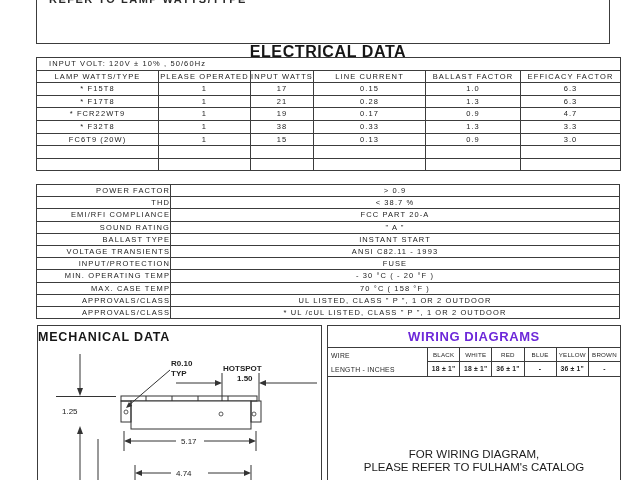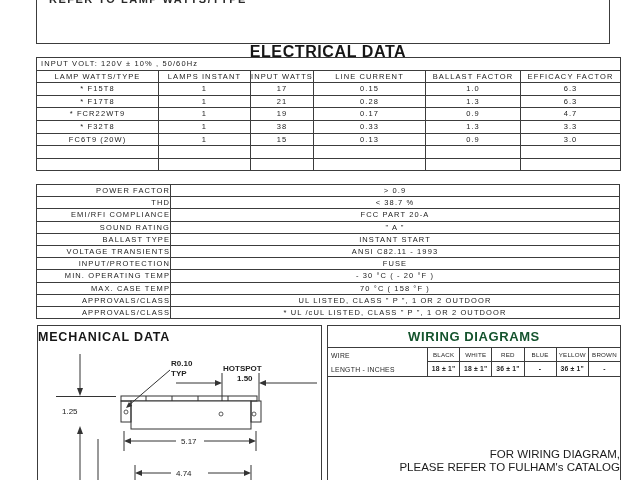--- a/index.html
+++ b/index.html
@@ -10,42 +10,42 @@
   
   .top-box{left:36px;top:-34px;width:572px;height:76px;border:1.5px solid #3c3c3c;background:#fff;}
   .top-note{position:absolute;left:12px;top:26px;font-size:11px;font-weight:700;letter-spacing:1.5px;color:#2a2a2a;}
 
   .elec-title{left:36px;top:43px;width:584px;text-align:center;font-size:16px;font-weight:700;letter-spacing:.6px;color:#161616;}
 
   table{border-collapse:collapse;table-layout:fixed;}
   td{border:1px solid #3c3c3c;font-size:7.5px;letter-spacing:1.1px;color:#222;
      text-align:center;padding:0;height:11.6px;line-height:11.6px;overflow:hidden;white-space:nowrap;}
   .elec-table{left:36px;top:57px;width:584px;}
-  .elec-table td.lft{text-align:left;padding-left:4px;}
+  .elec-table td.lft{text-align:left;padding-left:12px;}
   .specs-table{left:36px;top:184px;width:584px;}
   .specs-table td{height:11.2px;line-height:11.2px;}
   .specs-table td.lbl{text-align:right;padding-left:4px;width:129px;}
 
   
   .mech-box{left:37px;top:325px;width:283px;height:160px;border:1.5px solid #3c3c3c;background:#fff;}
   .mech-title{position:absolute;top:4px;left:0;width:100%;font-size:12.5px;font-weight:700;letter-spacing:.8px;color:#161616;}
   .mech-svg{position:absolute;left:0;top:0;}
   .mech-svg text{font-family:"Liberation Sans", sans-serif;font-size:8px;fill:#222;}
   .mech-svg .bld{font-weight:600;}
 
   .wiring-box{left:327px;top:325px;width:292px;height:160px;border:1.5px solid #3c3c3c;background:#fff;}
-  .wiring-title{position:absolute;top:3px;left:0;width:100%;text-align:center;font-size:13px;font-weight:700;letter-spacing:.6px;color:#14532d;}
+  .wiring-title{position:absolute;top:3px;left:0;width:100%;text-align:center;font-size:13px;font-weight:700;letter-spacing:.6px;color:#6d28d9;}
   .wtable{position:absolute;left:0;top:21px;width:100%;display:flex;border-top:1px solid #3c3c3c;border-bottom:1px solid #3c3c3c;}
   .wlabels{width:99px;border-right:1px solid #3c3c3c;display:flex;flex-direction:column;justify-content:space-between;}
   .wlabels div{font-size:6.8px;letter-spacing:.3px;padding:2px 0 1px 3px;height:11px;line-height:11px;}
   .wcol{flex:1;display:flex;flex-direction:column;border-right:1px solid #3c3c3c;}
   .wcol:last-child{border-right:none;}
   .wcol .wc{font-size:6.2px;text-align:center;height:13px;line-height:13px;border-bottom:1px solid #3c3c3c;letter-spacing:.2px;}
   .wcol .wv{font-size:6.8px;font-weight:700;text-align:center;height:13px;line-height:13px;letter-spacing:.2px;}
-  .wiring-note{position:absolute;left:0;top:122px;width:100%;text-align:right;font-size:11.5px;line-height:13px;color:#1c1c1c;}
+  .wiring-note{position:absolute;left:0;top:122px;width:100%;text-align:center;font-size:11.5px;line-height:13px;color:#1c1c1c;}
 </style>
 </head>
 <body>
 
 <div class="abs top-box">
   <div class="top-note">REFER TO LAMP WATTS/TYPE</div>
 </div>
 
 <div class="abs elec-title">ELECTRICAL DATA</div>
 
@@ -57,21 +57,21 @@
       <col style="width:112px">
       <col style="width:95px">
       <col style="width:100px">
     </colgroup>
   <tbody>
       <tr>
     <td colspan="6" class="lft">INPUT VOLT: 120V ± 10% , 50/60Hz</td>
   </tr>
   <tr>
     <td>LAMP WATTS/TYPE</td>
-    <td>LAMPS INSTANT</td>
+    <td>PLEASE OPERATED</td>
     <td>INPUT WATTS</td>
     <td>LINE CURRENT</td>
     <td>BALLAST FACTOR</td>
     <td>EFFICACY FACTOR</td>
   </tr>
   <tr>
     <td>* F15T8</td>
         <td>1</td>
         <td>17</td>
         <td>0.15</td>

